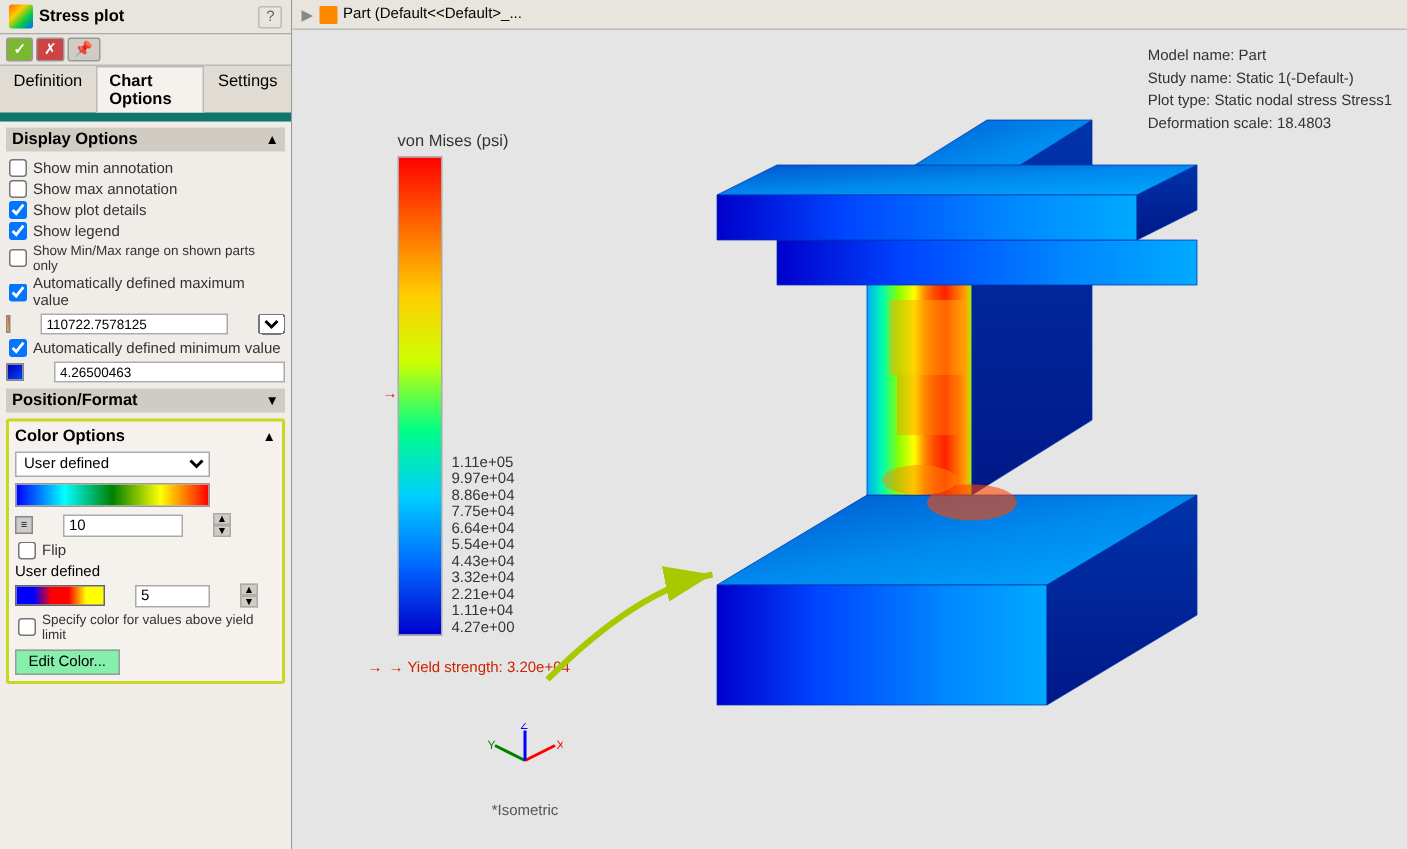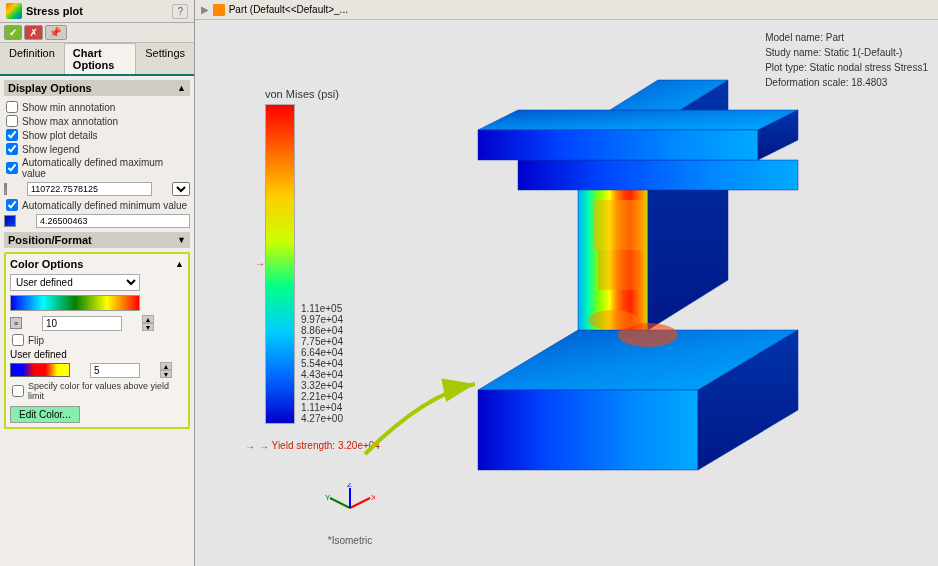--- a/index.html
+++ b/index.html
@@ -15,21 +15,21 @@
     .panel-icon { width: 16px; height: 16px; background: linear-gradient(135deg, #ff6600, #ffcc00, #00cc44, #0066ff); border-radius: 2px; }
 
     .panel-actions { display: flex; gap: 2px; align-items: center; }
     .panel-btn { background: #d0ccc4; border: 1px solid #999; padding: 1px 4px; cursor: pointer; font-size: 10px; border-radius: 2px; }
     .panel-btn.green { background: #7cb82f; color: white; font-weight: bold; }
     .panel-btn.red { background: #cc4444; color: white; }
     .panel-btn.info { background: #e8e4de; border: 1px solid #bbb; color: #666; }
 
     .panel-toolbar { display: flex; align-items: center; gap: 2px; padding: 2px 4px; border-bottom: 1px solid #bbb; background: #e8e4de; }
 
-    .tabs { display: flex; border-bottom: 2px solid #0f766e; background: #e0dcd4; }
+    .tabs { display: flex; border-bottom: 6px solid #0f766e; background: #e0dcd4; }
     .tab { padding: 3px 8px; cursor: pointer; font-size: 11px; border: 1px solid transparent; border-bottom: none; }
     .tab.active { background: #f5f2ee; border-color: #bbb; border-bottom-color: #f5f2ee; font-weight: bold; }
 
     .panel-content { flex: 1; overflow-y: auto; overflow-x: hidden; padding: 4px; }
 
     .section-header { display: flex; align-items: center; justify-content: space-between; background: #d0ccc4; padding: 2px 4px; margin-bottom: 4px; cursor: pointer; }
     .section-title { font-weight: bold; font-size: 11px; }
     .section-arrow { font-size: 9px; }
 
     .option-row { display: flex; align-items: center; gap: 4px; padding: 1px 2px; }
@@ -122,20 +122,24 @@
           <input type="checkbox" style="">
           <span class="checkbox-label">Show max annotation</span>
         </div>
         <div class="option-row">
           <input type="checkbox" checked="" style="">
           <span class="checkbox-label">Show plot details</span>
         </div>
         <div class="option-row">
           <input type="checkbox" checked="" style="">
           <span class="checkbox-label">Show legend</span>
+        </div>
+        <div class="option-row">
+          <input type="checkbox" style="">
+          <span class="checkbox-label" style="font-size:9px;">Show Min/Max range on shown parts only</span>
         </div>
         <div class="option-row">
           <input type="checkbox" checked="" style="">
           <span class="checkbox-label">Automatically defined maximum value</span>
         </div>
         <div class="input-row">
           <div style="width:12px;height:12px;background:linear-gradient(135deg,#ff4400,#ffaa00);border:1px solid #888;"></div>
           <input type="text" class="value-display" value="110722.7578125" style="flex: 1 1 0%; font-size: 9px;">
           <select style="width:18px;font-size:9px;padding:0;"><option>▼</option></select>
         </div>

